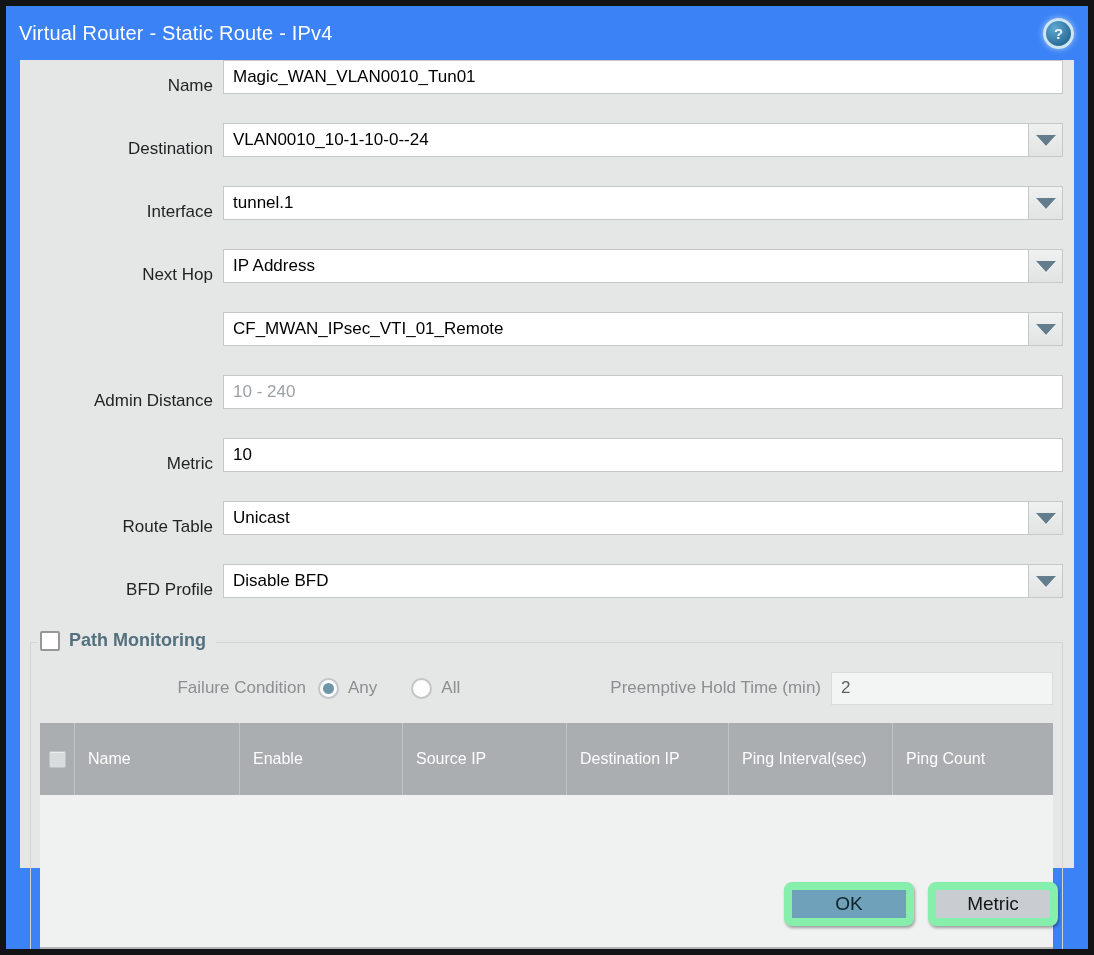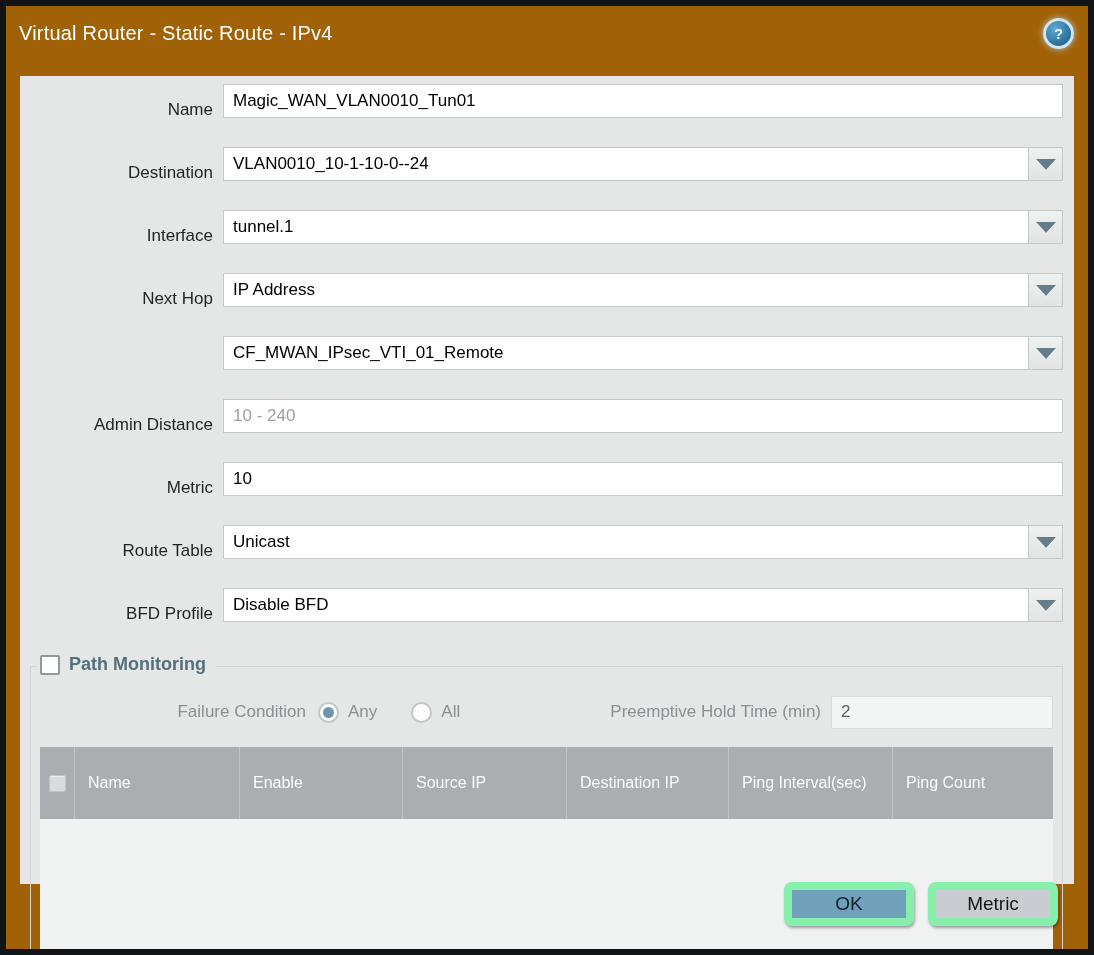--- a/index.html
+++ b/index.html
@@ -1,21 +1,21 @@
 <!DOCTYPE html>
 <html><head>
 <meta charset="utf-8">
 <style>
   html,body{margin:0;padding:0;background:#fff;}
   .window{
     position:relative;
     width:1094px;height:955px;
     box-sizing:border-box;
     border:6px solid #111314;
-    background:#a16207;
+    background:#3b82f6;
     font-family:"Liberation Sans", sans-serif;
     overflow:hidden;
   }
   
   .titlebar{
     height:54px;
     display:flex;align-items:center;justify-content:space-between;
     padding:0 14px 0 13px;
   }
   .titlebar .title{color:#fff;font-size:20px;font-weight:400;letter-spacing:.2px;}
@@ -23,25 +23,24 @@
     width:25px;height:25px;border-radius:50%;
     background:radial-gradient(circle at 35% 30%, #5fa9d2, #2b6f99 70%);
     border:3px solid #cfe5f2;
     box-shadow:0 0 6px rgba(190,220,240,.8);
     color:#eaf4fb;font-size:15px;font-weight:bold;
     display:flex;align-items:center;justify-content:center;
     cursor:pointer;
   }
   
   .content{
-    position:absolute;left:14px;top:70px;
+    position:absolute;left:14px;top:54px;
     width:1054px;height:808px;
     background:#e5e6e6;
     box-sizing:border-box;
-    padding-top:8px;
   }
   
   .row{display:flex;align-items:center;margin:0 11px 12px 0;}
   .row .lbl{
     width:193px;flex-shrink:0;text-align:right;padding-right:10px;
     font-size:17px;color:#1f2122;
   }
   .field{flex:1;display:flex;height:51px;}
   .text{
     flex:1;height:34px;box-sizing:border-box;

